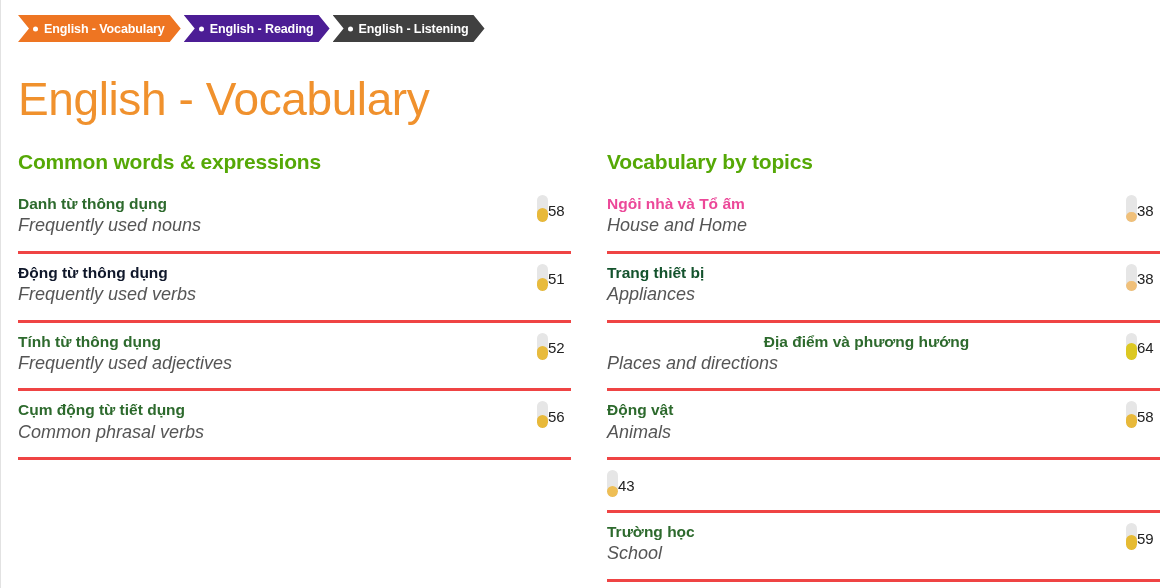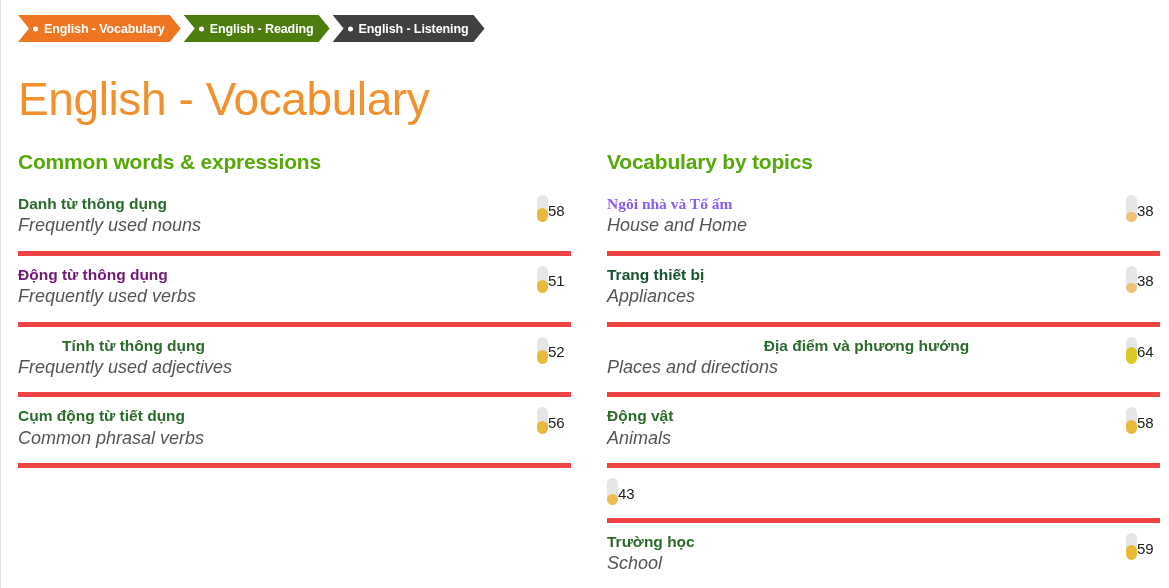--- a/index.html
+++ b/index.html
@@ -101,21 +101,21 @@
     white-space: nowrap;
   }
 
   .list {
     display: block;
   }
   .list-item {
     position: relative;
     display: flex;
     align-items: flex-start;
-    border-bottom: 5px solid #ef4444;
+    border-bottom: 3px solid #ef4444;
     padding: 9px 0 13px 0;
     min-height: 44px;
     box-sizing: border-box;
     cursor: pointer;
   }
   .item-text {
     flex: 1 1 auto;
     min-width: 0;
   }
   .item-title {
@@ -168,21 +168,21 @@
 </head>
 <body>
 
 <div class="page-frame"></div>
 
 <div class="tabbar">
     <div class="tab" style="background: rgb(238, 117, 34);">
       <span class="dot"></span>
       <span class="tab-label">English - Vocabulary</span>
     </div>
-    <div class="tab" style="background: #4d7c0f; align-items: center;">
+    <div class="tab" style="background: #4c1d95; align-items: center;">
       <span class="dot"></span>
       <span class="tab-label">English - Reading</span>
     </div>
     <div class="tab" style="background: #404040;">
       <span class="dot"></span>
       <span class="tab-label">English - Listening</span>
     </div>
   </div>
 
 <div class="page-title">English - Vocabulary</div>
@@ -198,33 +198,33 @@
           </div>
           <div class="meter-wrap">
             <div class="meter" style="background: rgb(230, 230, 230);">
               <div class="fill" style="height: 52%; background: rgb(232, 185, 58);"></div>
             </div>
             <div class="meter-count">58</div>
           </div>
         </div>
         <div class="list-item">
           <div class="item-text">
-            <div class="item-title" style="color: #701a75;">Động từ thông dụng</div>
+            <div class="item-title" style="color: #0f172a;">Động từ thông dụng</div>
             <div class="item-sub">Frequently used verbs</div>
           </div>
           <div class="meter-wrap">
             <div class="meter" style="background: rgb(230, 230, 230);">
               <div class="fill" style="height: 48%; background: rgb(232, 187, 61);"></div>
             </div>
             <div class="meter-count">51</div>
           </div>
         </div>
         <div class="list-item">
           <div class="item-text">
-            <div class="item-title" style="color: rgb(45, 106, 45); margin-left: 44px;">Tính từ thông dụng</div>
+            <div class="item-title" style="color: rgb(45, 106, 45);">Tính từ thông dụng</div>
             <div class="item-sub">Frequently used adjectives</div>
           </div>
           <div class="meter-wrap">
             <div class="meter" style="background: rgb(230, 230, 230);">
               <div class="fill" style="height: 49%; background: rgb(232, 187, 61);"></div>
             </div>
             <div class="meter-count">52</div>
           </div>
         </div>
         <div class="list-item">
@@ -239,21 +239,21 @@
             <div class="meter-count">56</div>
           </div>
         </div>
       </div>
     </div>
     <div class="column">
       <div class="section-heading" style="color: rgb(85, 168, 6);">Vocabulary by topics</div>
       <div class="list">
         <div class="list-item">
           <div class="item-text">
-            <div class="item-title" style="color: #8b5cf6; font-family: Liberation Serif, serif;">Ngôi nhà và Tổ ấm</div>
+            <div class="item-title" style="color: #ec4899;">Ngôi nhà và Tổ ấm</div>
             <div class="item-sub">House and Home</div>
           </div>
           <div class="meter-wrap">
             <div class="meter" style="background: rgb(230, 230, 230);">
               <div class="fill" style="height: 38%; background: rgb(240, 192, 122);"></div>
             </div>
             <div class="meter-count">38</div>
           </div>
         </div>
         <div class="list-item">

